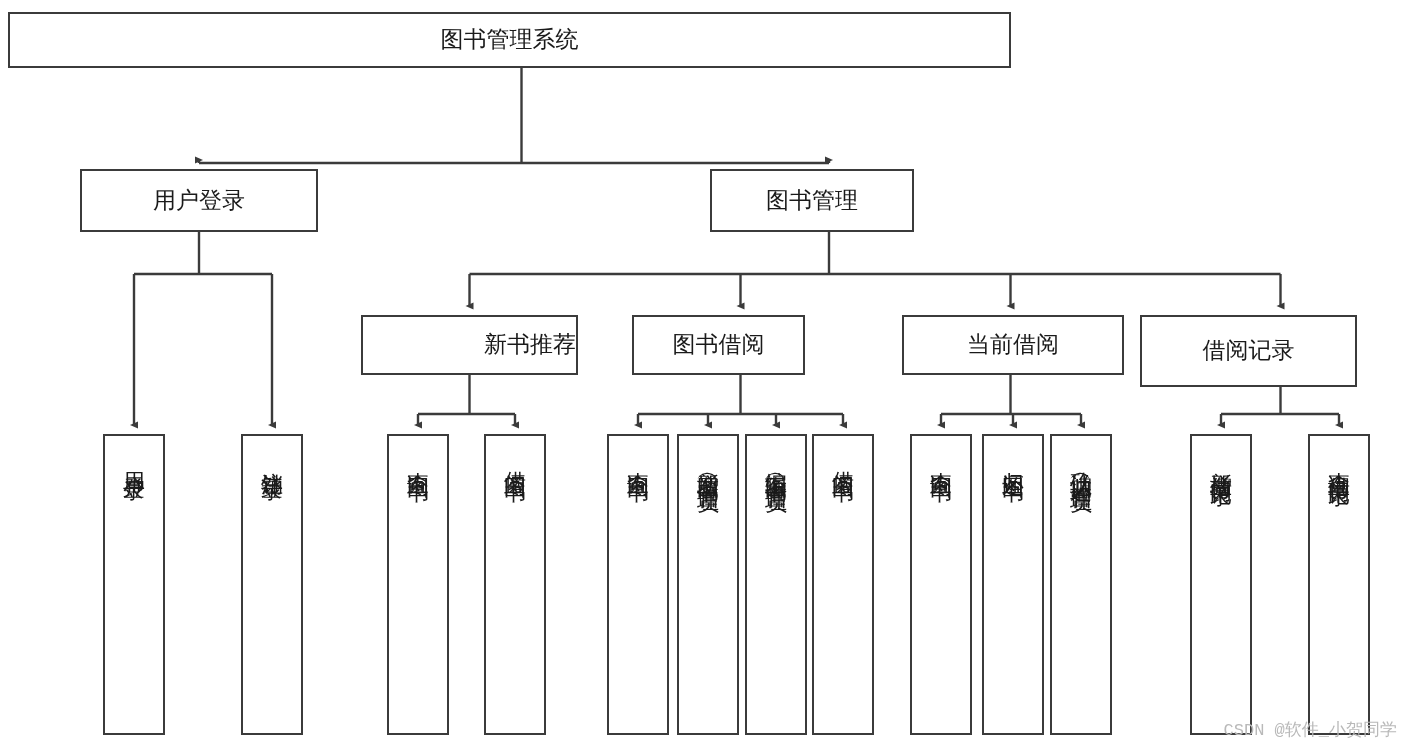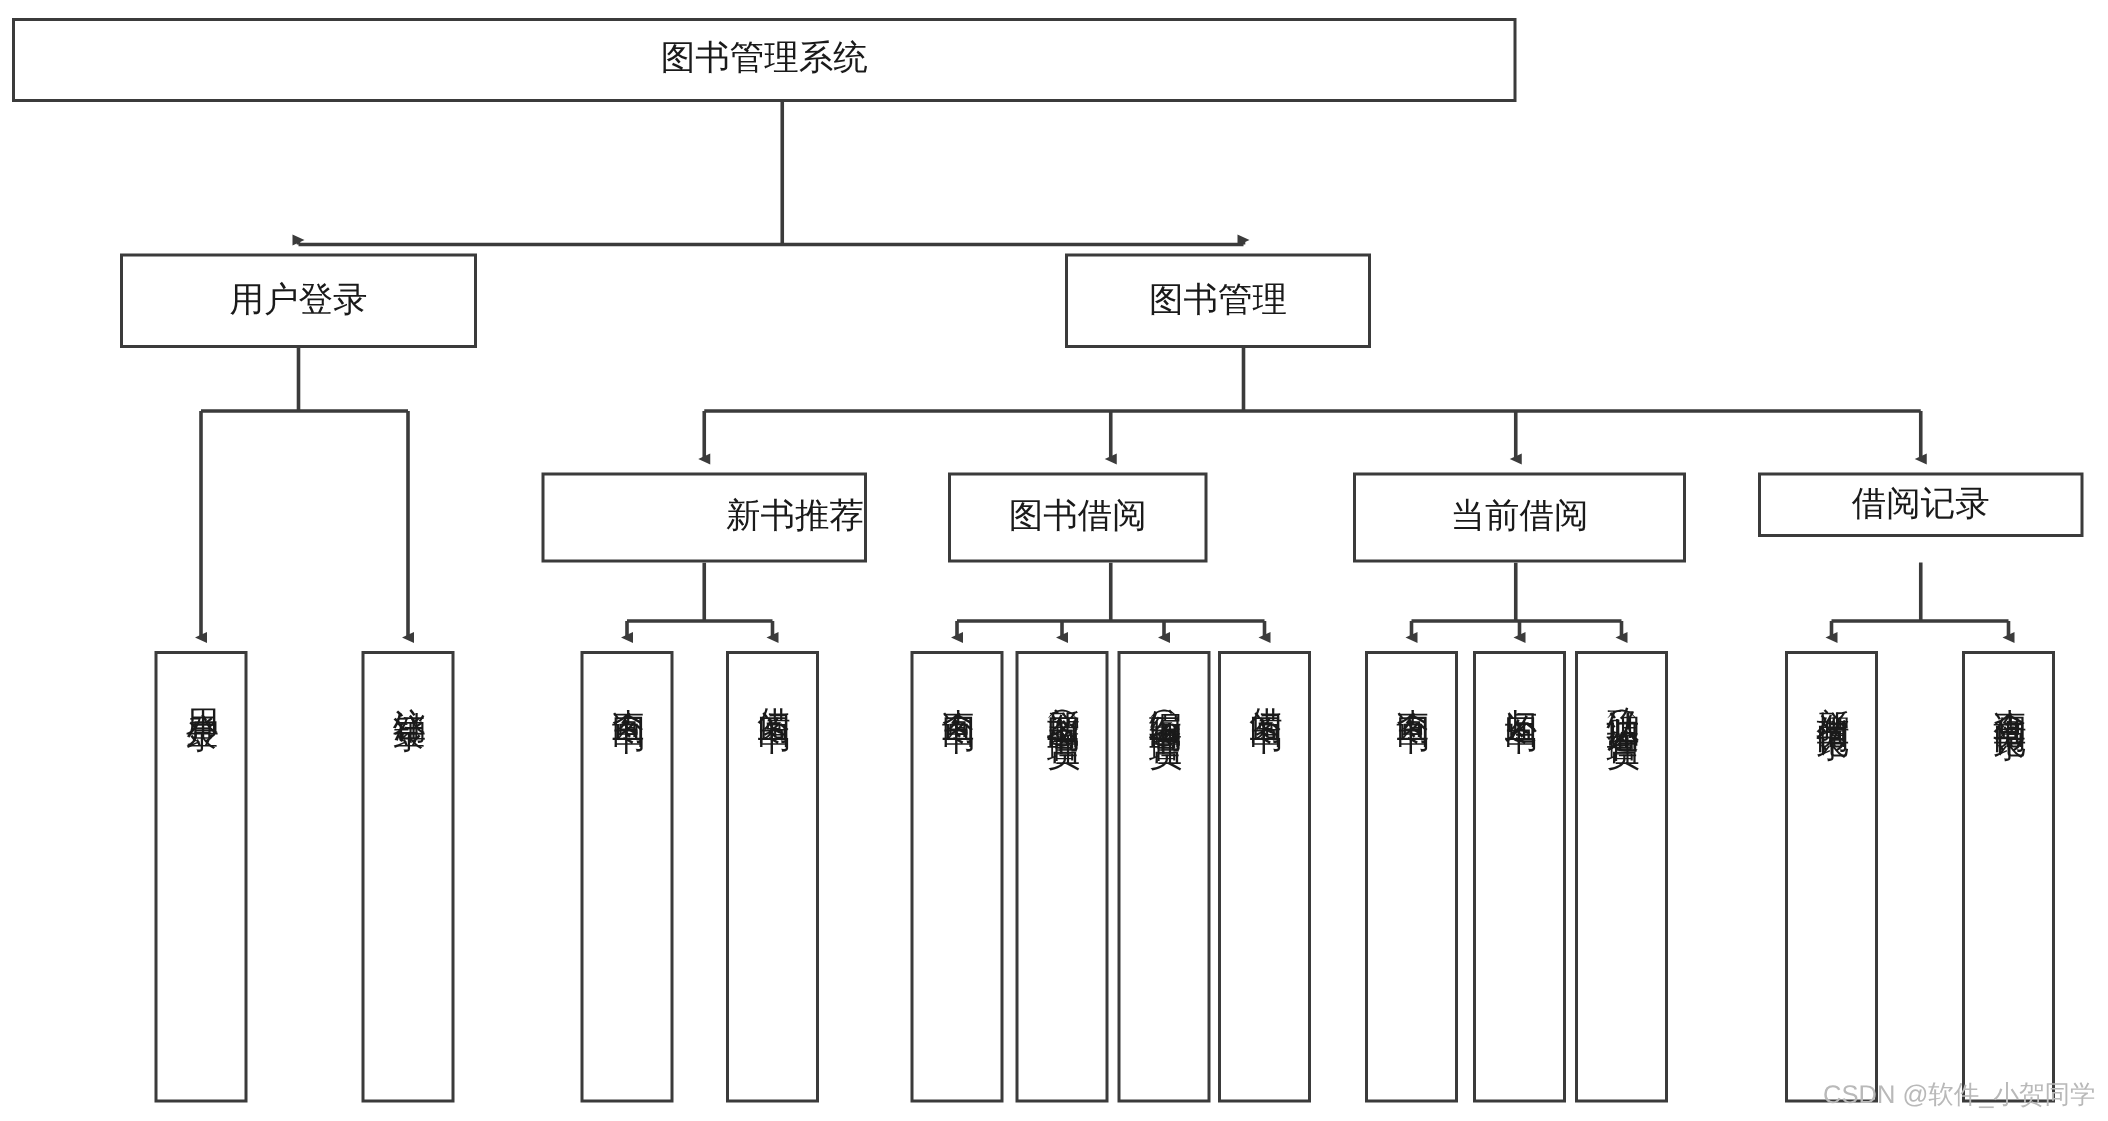--- a/index.html
+++ b/index.html
@@ -64,21 +64,21 @@
     white-space: nowrap;
   }
   #watermark {
     position: absolute;
     right: 8px;
     bottom: 6px;
     font-size: 17px;
     color: #b9b9b9;
     z-index: 5;
     white-space: nowrap;
-    font-family: Liberation Sans, sans-serif;
+    font-family: Liberation Mono, monospace;
   }
 </style>
 </head>
 <body>
 
 <div id="canvas">
   <svg id="edges" viewBox="0 0 1405 747">
     <defs>
       <marker id="arrow" markerWidth="9" markerHeight="9" refX="4.2" refY="4.4" orient="auto" markerUnits="userSpaceOnUse">
         <path d="M0.6,0.4 L7.8,0.4 L4.2,8.4 z" fill="#3b3b3b"></path>
@@ -133,21 +133,21 @@
       </div>
       <div class="node horiz" style="left: 361px; top: 315px; width: 217px; height: 60px; justify-content: flex-end;">
         <span class="label">新书推荐</span>
       </div>
       <div class="node horiz" style="left: 632px; top: 315px; width: 173px; height: 60px;">
         <span class="label">图书借阅</span>
       </div>
       <div class="node horiz" style="left: 902px; top: 315px; width: 222px; height: 60px;">
         <span class="label">当前借阅</span>
       </div>
-      <div class="node horiz" style="left: 1172px; top: 315px; width: 217px; height: 43px;">
+      <div class="node horiz" style="left: 1140px; top: 315px; width: 217px; height: 72px;">
         <span class="label">借阅记录</span>
       </div>
       <div class="node vert" style="left: 103px; top: 434px; width: 62px; height: 301px;">
         <span class="label">用户登录</span>
       </div>
       <div class="node vert" style="left: 241px; top: 434px; width: 62px; height: 301px;">
         <span class="label">注销登录</span>
       </div>
       <div class="node vert" style="left: 387px; top: 434px; width: 62px; height: 301px;">
         <span class="label">查询图书</span>

